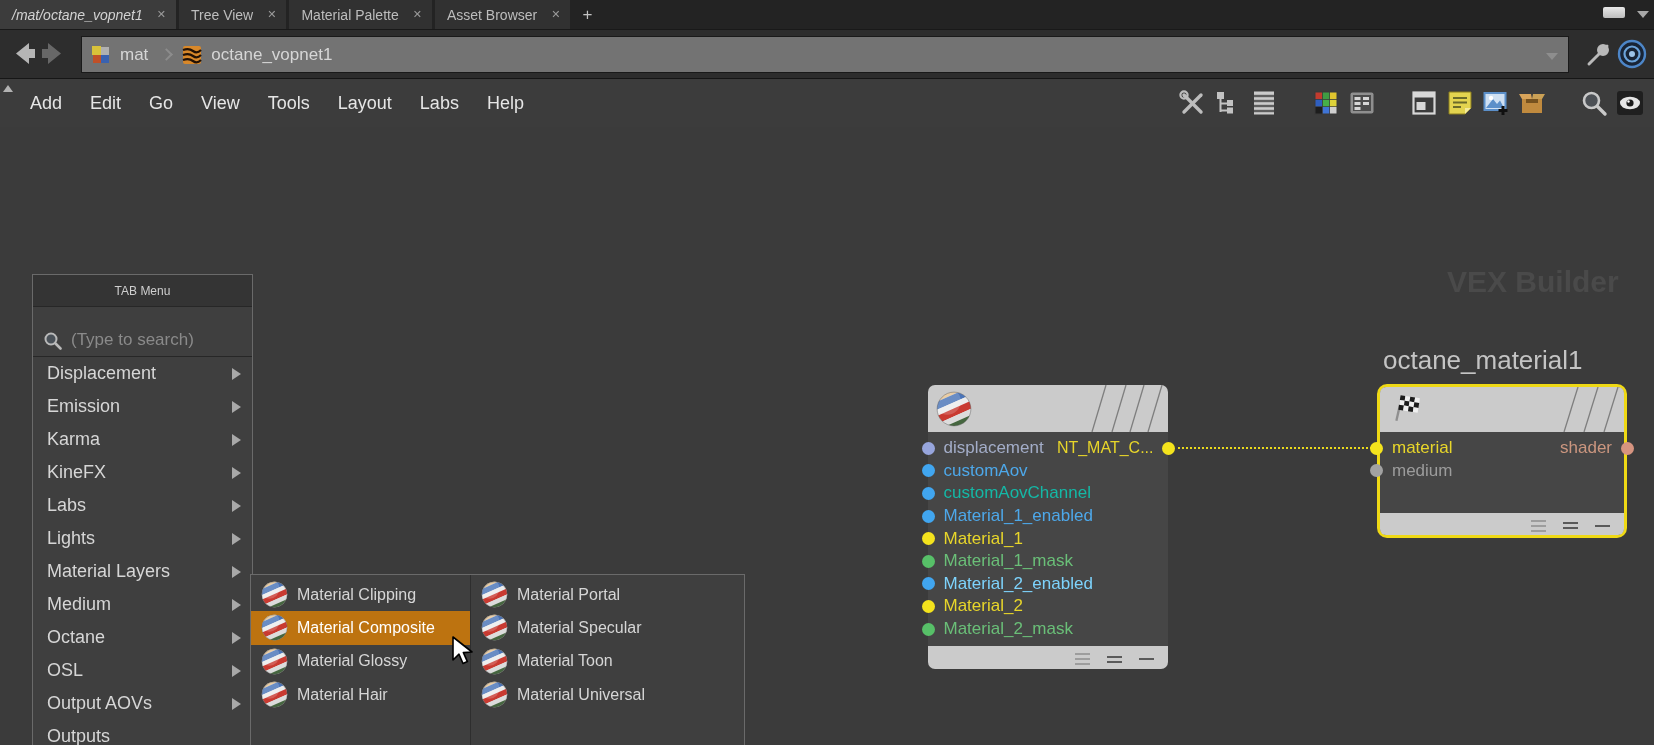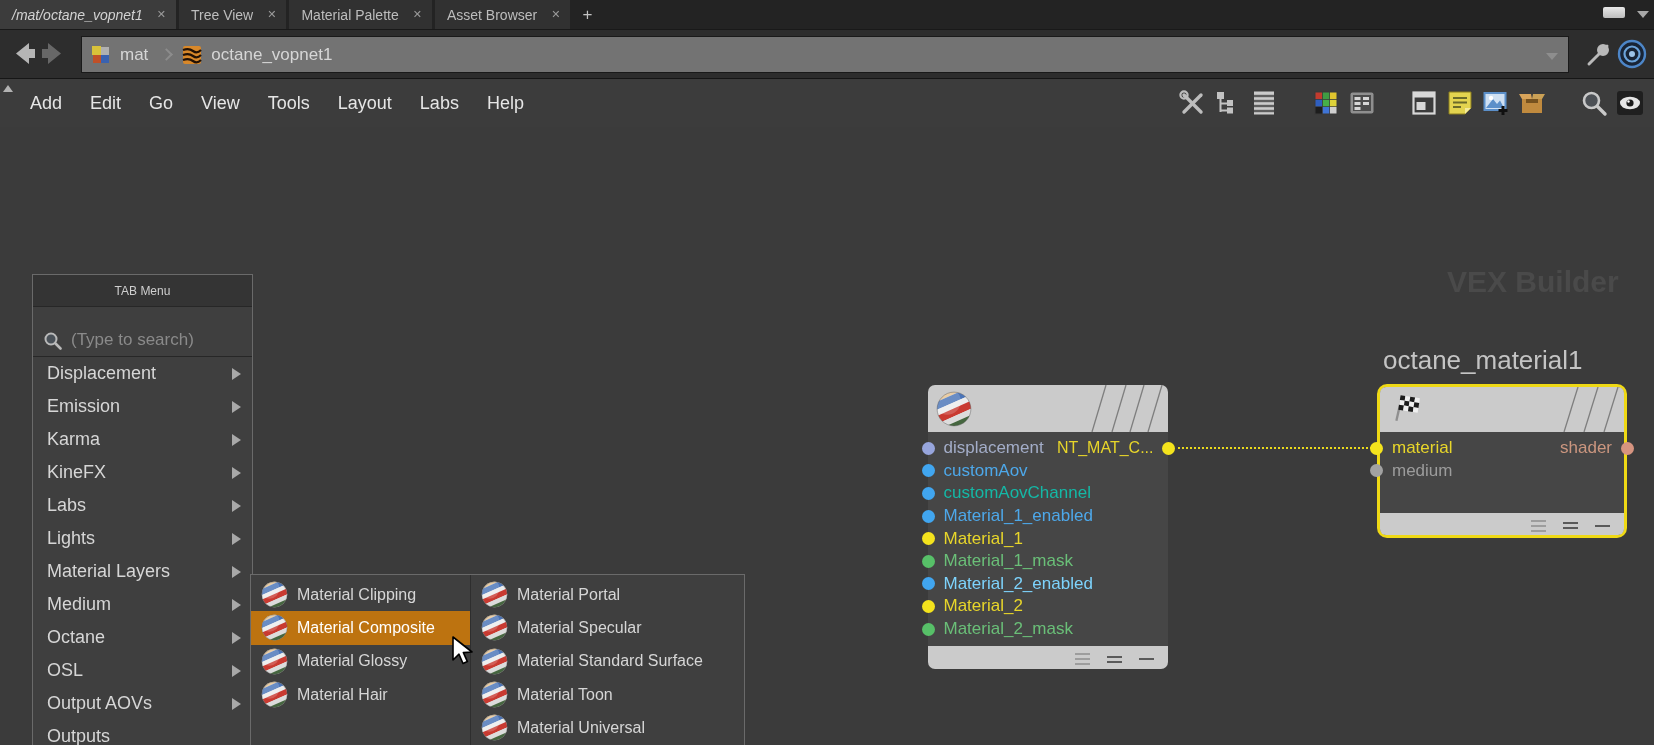--- a/index.html
+++ b/index.html
@@ -544,26 +544,20 @@
         <div class="sm-item">
             <svg class="ball" viewBox="0 0 32 32">
               <use href="#sym-ball"></use>
             </svg>
             <span>Material Specular</span>
           </div>
         <div class="sm-item">
             <svg class="ball" viewBox="0 0 32 32">
               <use href="#sym-ball"></use>
             </svg>
-            <span>Material Standard Surface</span>
-          </div>
-        <div class="sm-item">
-            <svg class="ball" viewBox="0 0 32 32">
-              <use href="#sym-ball"></use>
-            </svg>
             <span>Material Toon</span>
           </div>
         <div class="sm-item">
             <svg class="ball" viewBox="0 0 32 32">
               <use href="#sym-ball"></use>
             </svg>
             <span>Material Universal</span>
           </div>
         <div class="sm-item"></div>
 

